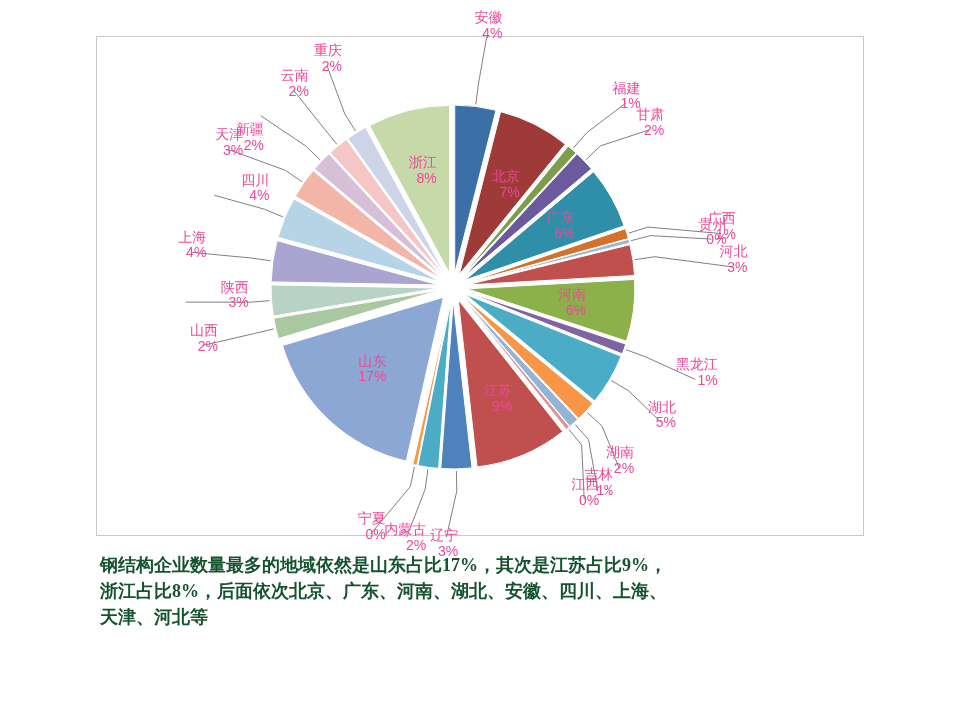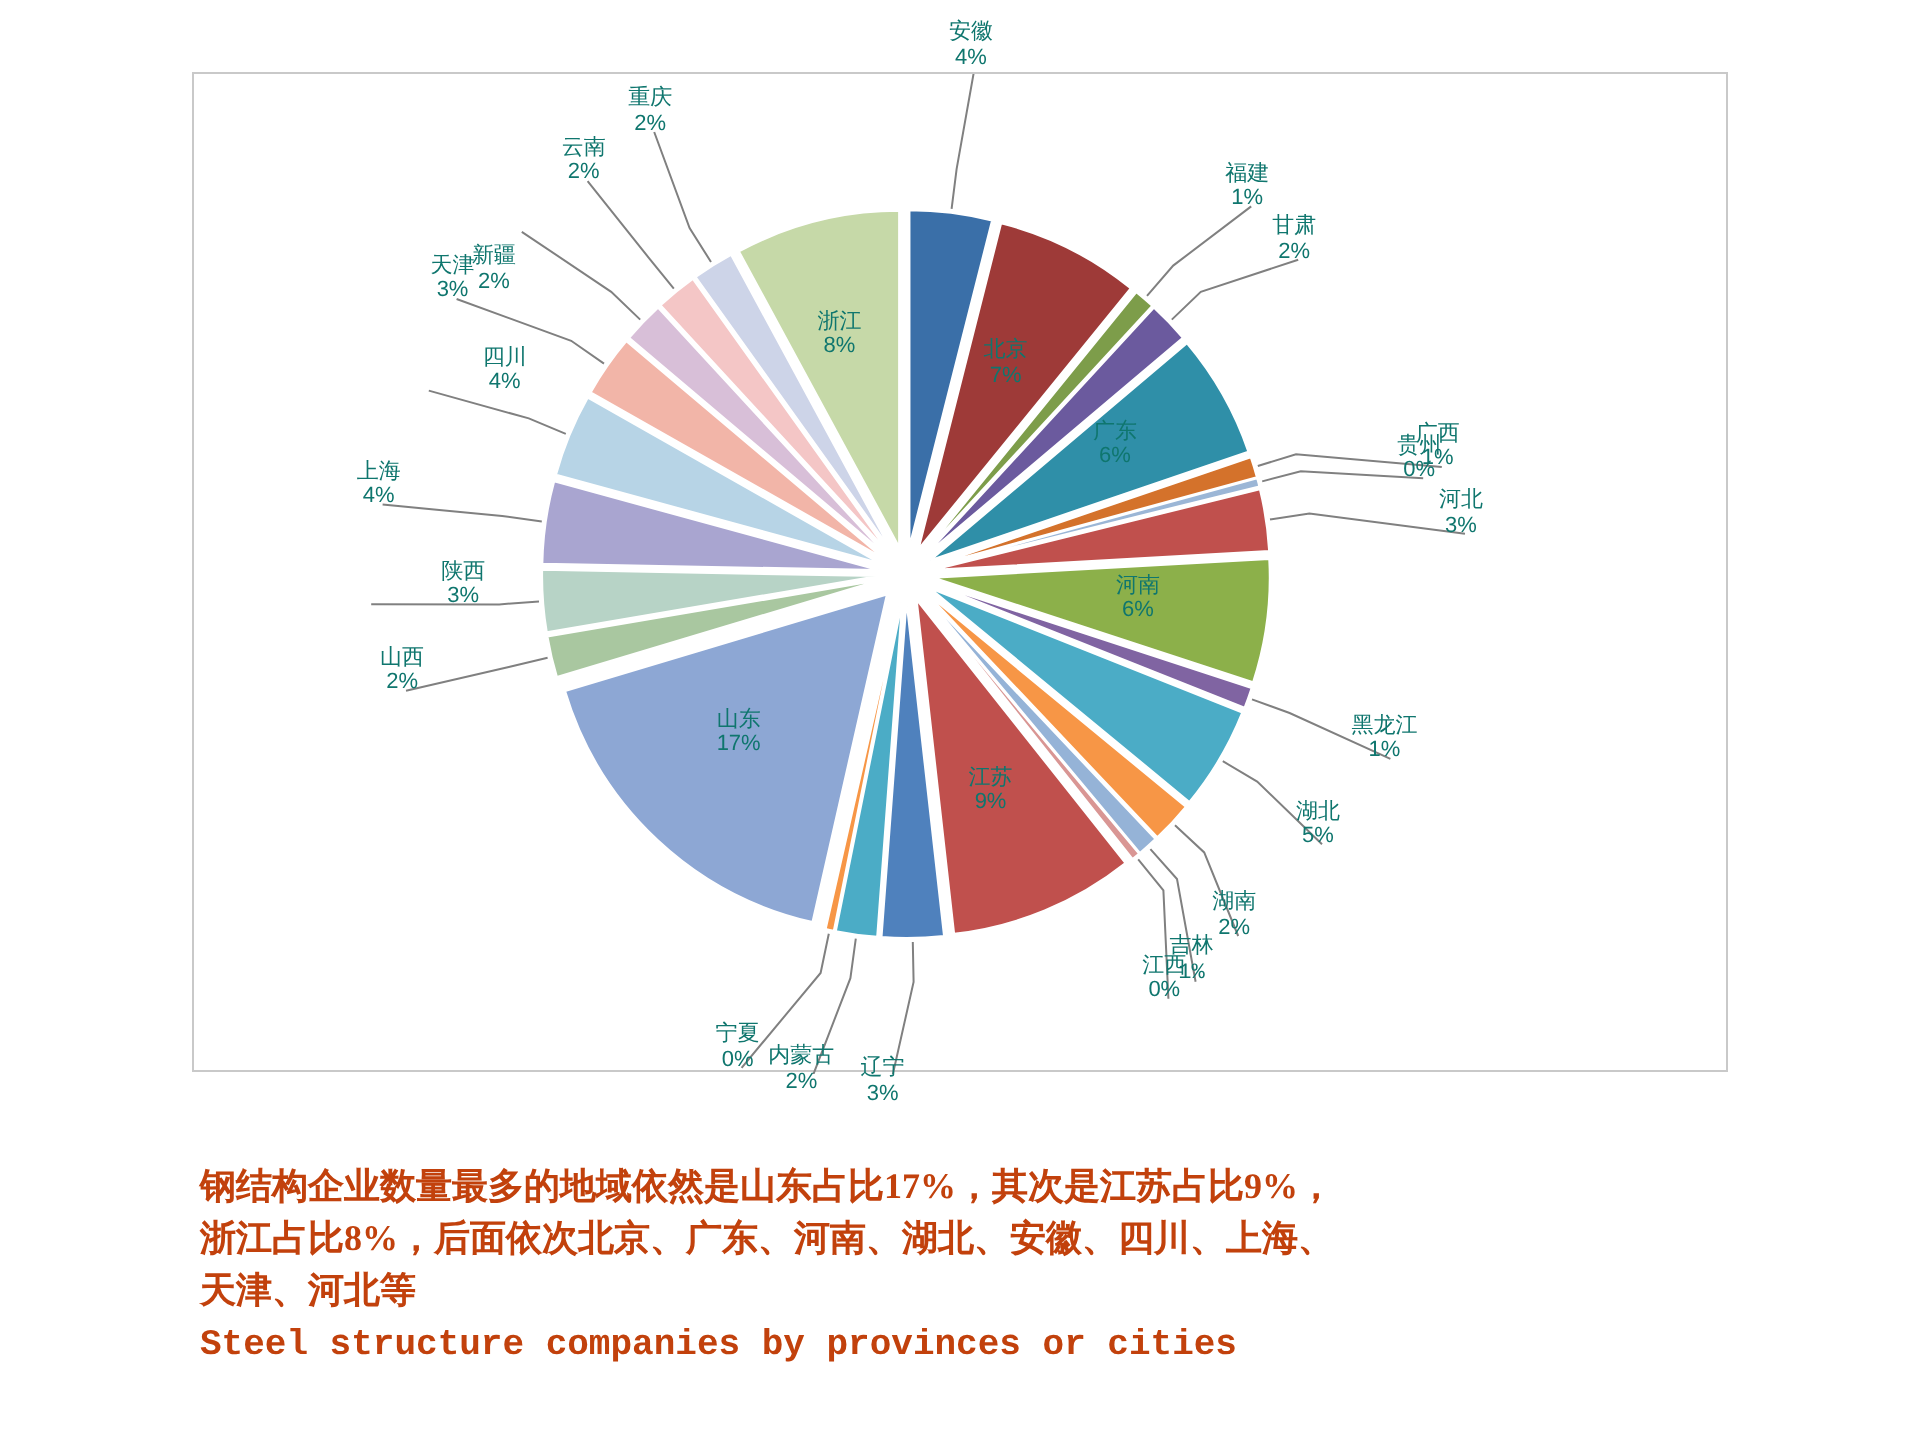--- a/index.html
+++ b/index.html
@@ -11,28 +11,28 @@
   #chart-frame{
     position:absolute;left:96px;top:36px;width:768px;height:500px;
     border:1px solid #c9c9c9;background:#ffffff;box-sizing:border-box;
   }
   #pie-wrap{
     position:absolute;left:0;top:0;width:768px;height:500px;
   }
   svg{display:block;}
   .lbl{
     position:absolute;
-    font-size:11px;color:#0f766e;line-height:1.12;text-align:center;
+    font-size:14px;color:#ec4899;line-height:1.12;text-align:right;
     white-space:nowrap;
   }
   .lbl .v{display:block;}
   #caption{
-    position:absolute;left:100px;top:580px;width:790px;
+    position:absolute;left:100px;top:552px;width:790px;
     font-family:"Liberation Serif", serif;
-    font-size:18px;font-weight:bold;color:#c2410c;line-height:1.45;
+    font-size:18px;font-weight:bold;color:#14532d;line-height:1.45;
   }
   #caption .cn{margin:0;}
   #caption .en{
     font-family:"Liberation Mono", monospace;
     font-weight:bold;font-size:18px;margin-top:2px;letter-spacing:0px;
   }
 </style>
 </head>
 <body>
 
@@ -118,14 +118,13 @@
       <div class="lbl" style="left: 183.85px; top: 31.0864px;"><span class="n">云南</span><span class="v">2%</span></div>
       <div class="lbl" style="left: 217.065px; top: 6.48258px;"><span class="n">重庆</span><span class="v">2%</span></div>
       <div class="lbl" style="left: 311.745px; top: 118.022px;"><span class="n">浙江</span><span class="v">8%</span></div>
     </div>
 </div>
 
 <div id="caption">
   <p class="cn">钢结构企业数量最多的地域依然是山东占比17%，其次是江苏占比9%，</p>
   <p class="cn">浙江占比8%，后面依次北京、广东、河南、湖北、安徽、四川、上海、</p>
   <p class="cn">天津、河北等</p>
-  <p class="en">Steel structure companies by provinces or cities</p>
 </div>
 
 </body></html>

